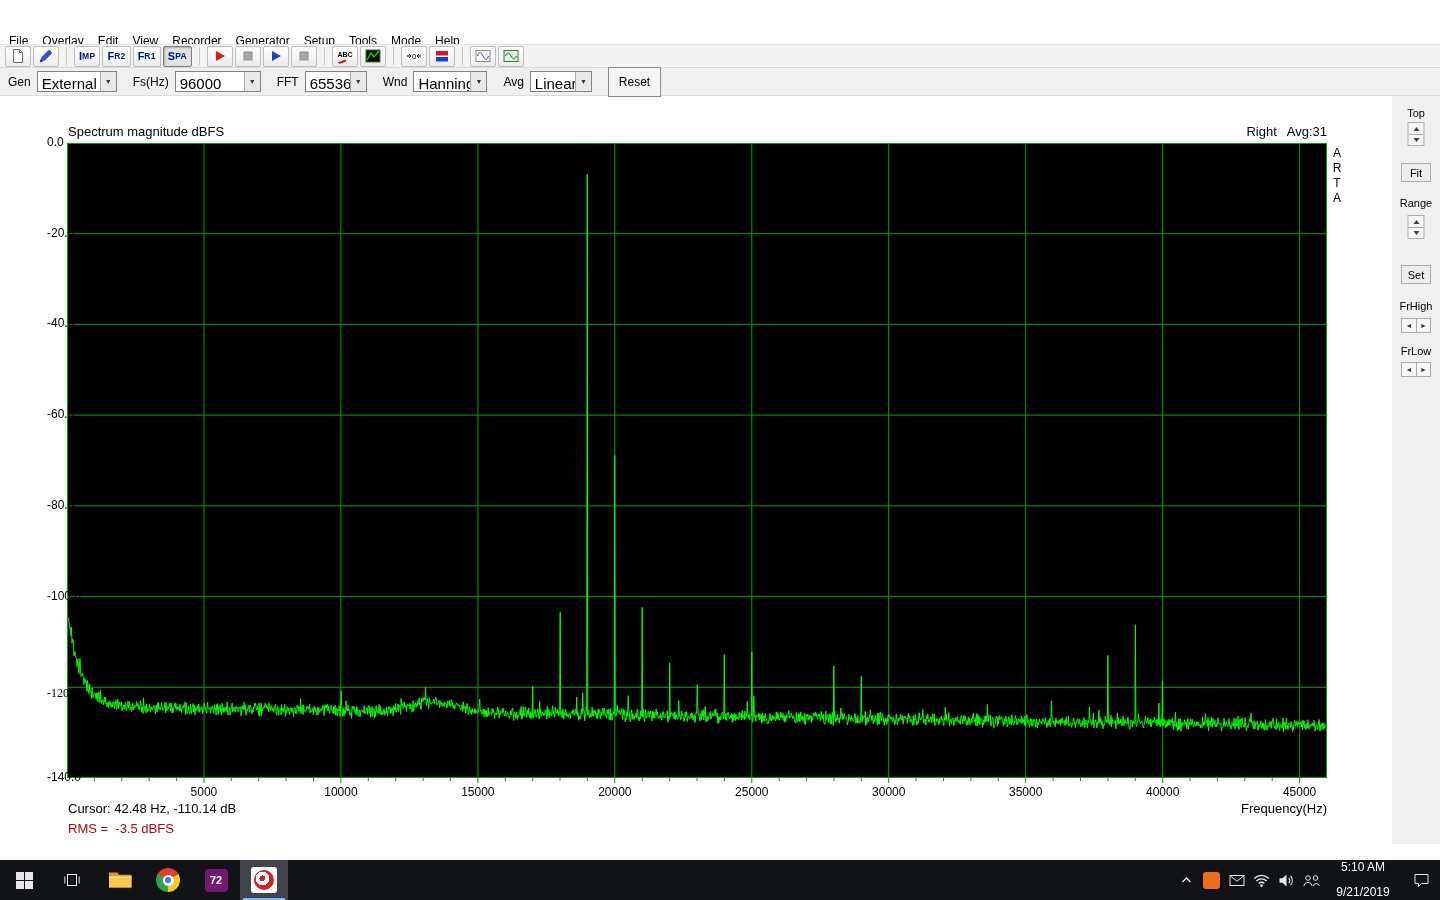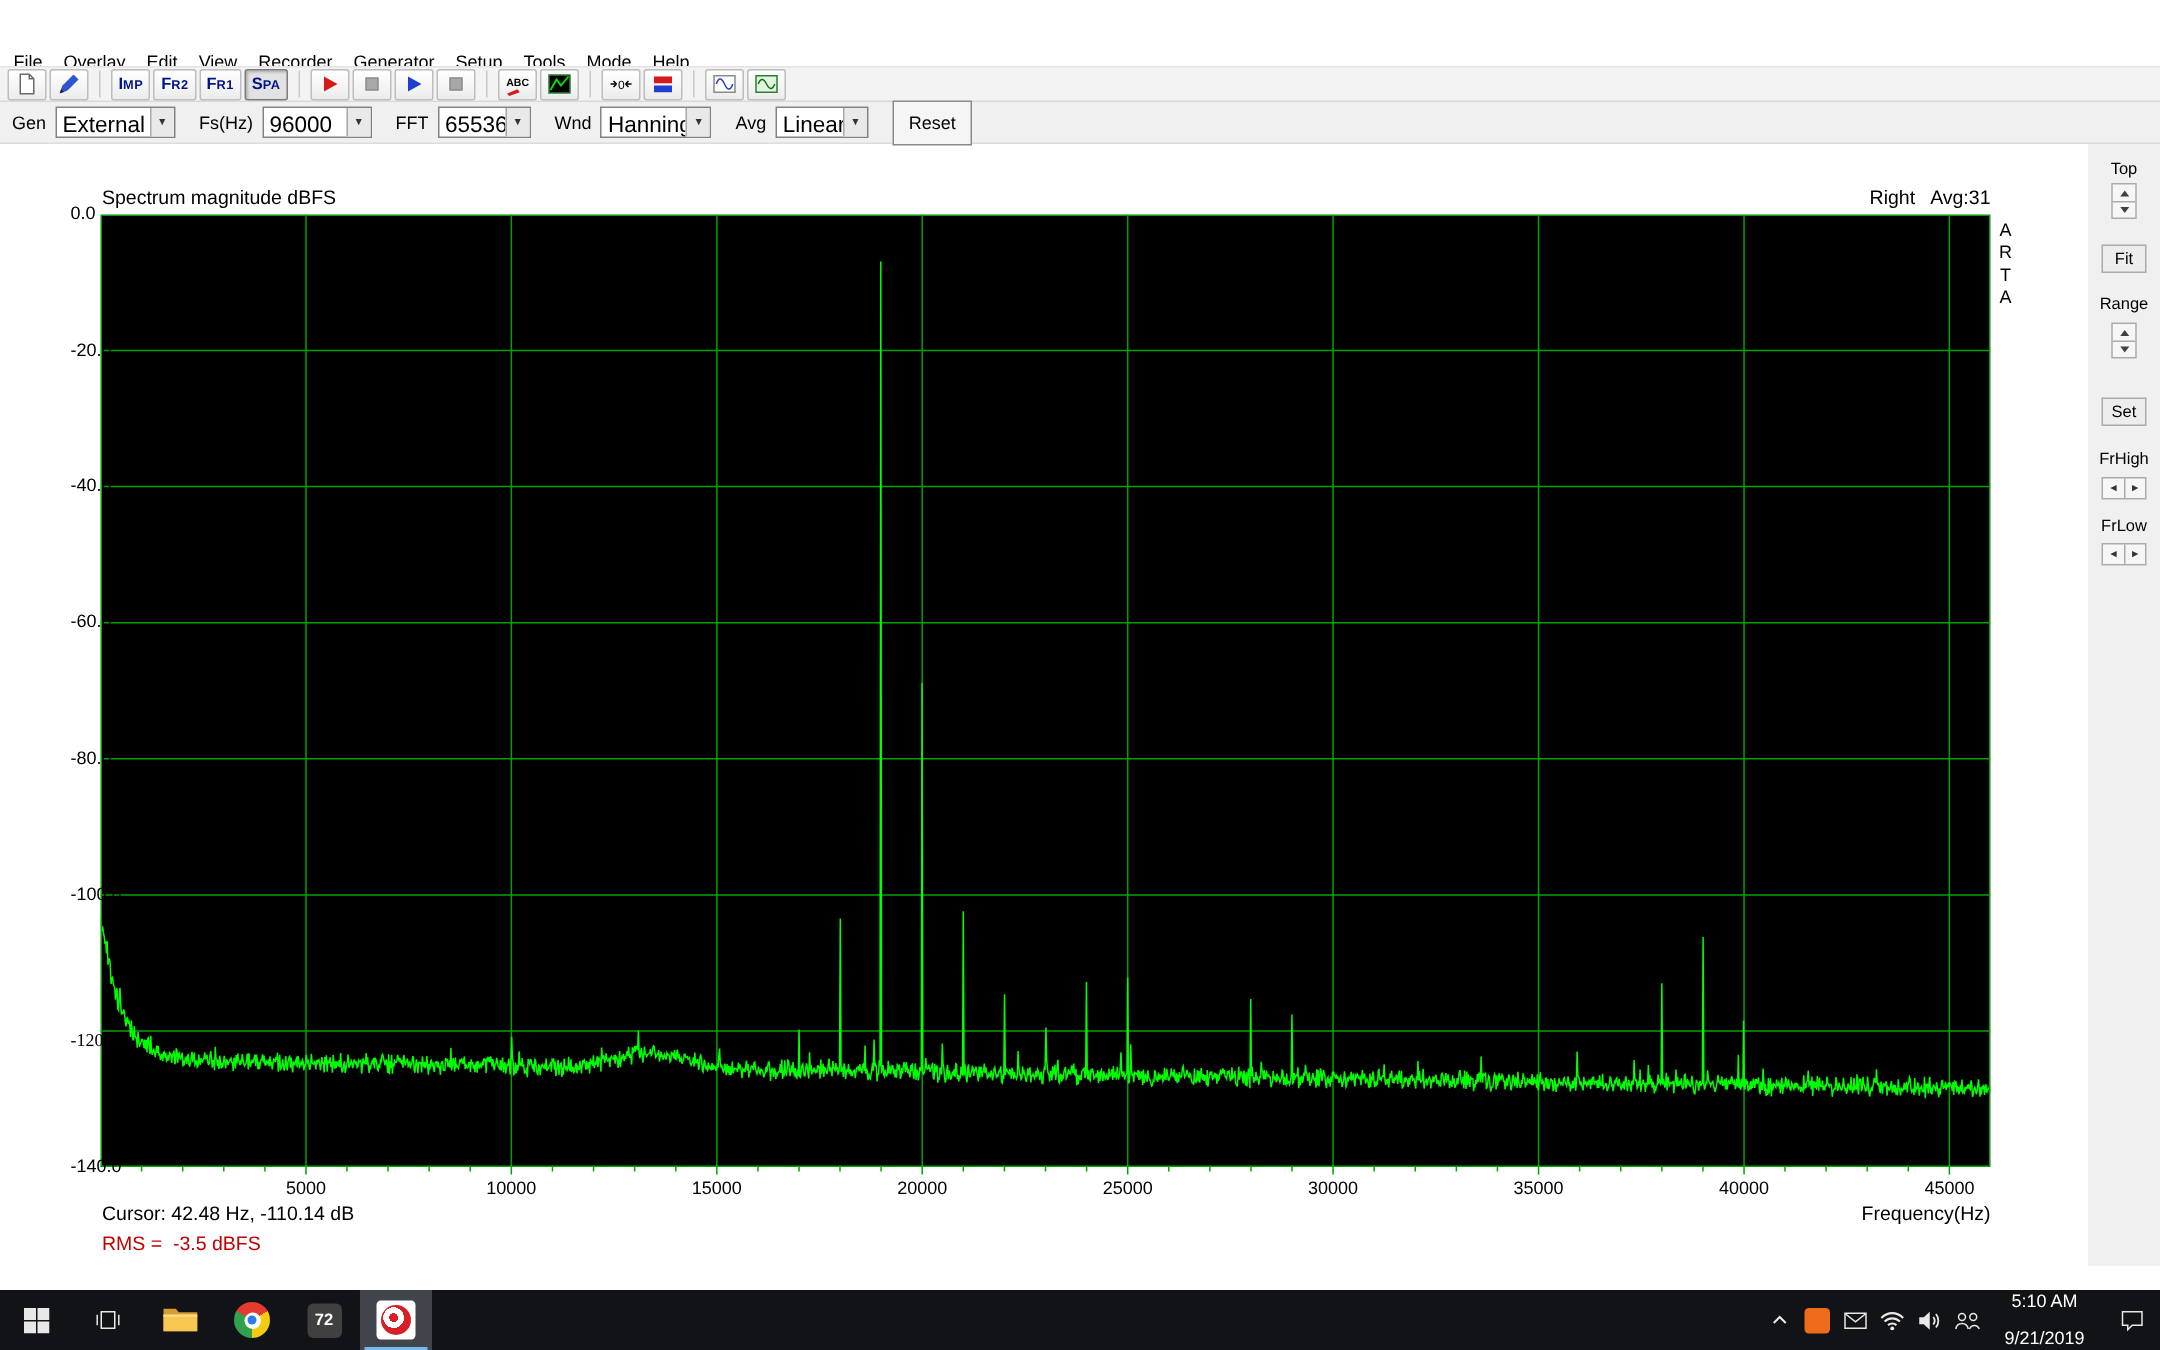--- a/index.html
+++ b/index.html
@@ -67,21 +67,21 @@
   .status-box.mode{min-width:122px;margin-right:48px;}
   
   .taskbar{position:absolute;left:0;top:860px;width:100%;height:40px;background:#121316;display:flex;align-items:stretch;}
   .tb-btn{width:48px;display:flex;align-items:center;justify-content:center;position:relative;}
   .tb-btn.active{background:#41454b;}
   .tb-btn.active::after{content:'';position:absolute;left:3px;right:3px;bottom:0;height:2px;background:#76b9ed;}
   .app24{width:26px;height:26px;border-radius:3px;background:#fff;display:flex;align-items:center;justify-content:center;}
   .chrome-icon{width:24px;height:24px;border-radius:50%;background:conic-gradient(from -60deg,#e33b2e 0 120deg,#f7cb15 120deg 240deg,#30a24c 240deg 360deg);position:relative;}
   .chrome-hub{position:absolute;inset:6.5px;background:#fff;border-radius:50%;}
   .chrome-hub::after{content:'';position:absolute;inset:2.2px;background:#2d7de9;border-radius:50%;}
-  .icon-72{width:23px;height:23px;border-radius:4px;background:#404040;color:#fff;font-size:11px;font-weight:bold;display:flex;align-items:center;justify-content:center;}
+  .icon-72{width:23px;height:23px;border-radius:4px;background:#701a75;color:#fff;font-size:11px;font-weight:bold;display:flex;align-items:center;justify-content:center;}
   .tray{margin-left:auto;display:flex;align-items:stretch;}
   .tray-btn{width:25px;display:flex;align-items:center;justify-content:center;}
   .tray-orange{width:17px;height:17px;border-radius:3px;background:#ef6c1a;}
   .tb-clock{width:78px;color:#fff;font-size:12px;line-height:15px;display:flex;flex-direction:column;justify-content:space-between;text-align:center;}
   .tb-action{width:38px;display:flex;align-items:center;justify-content:center;}
 </style>
 </head>
 <body>
 
 <div class="screen">
@@ -193,21 +193,21 @@
       </button>
     </div>
 
   <div class="settingsbar">
     <span class="set-label">Gen</span>
     <div class="combo" style="width:80px">
       <span class="combo-value">External</span>
       <span class="combo-arrow">▼</span>
     </div>
     <span class="set-label">Fs(Hz)</span>
-    <div class="combo" style="width:73px">
+    <div class="combo" style="width:86px">
       <span class="combo-value">96000</span>
       <span class="combo-arrow">▼</span>
     </div>
     <span class="set-label">FFT</span>
     <div class="combo" style="width:62px">
       <span class="combo-value">65536</span>
       <span class="combo-arrow">▼</span>
     </div>
     <span class="set-label">Wnd</span>
     <div class="combo" style="width:74px">

